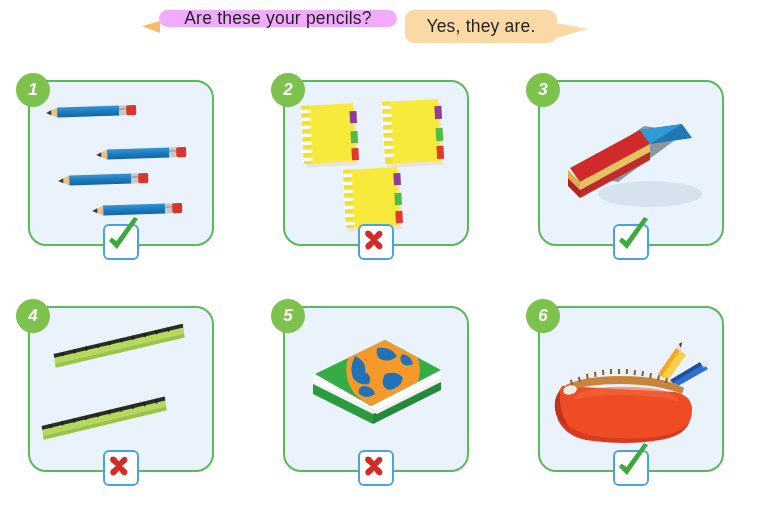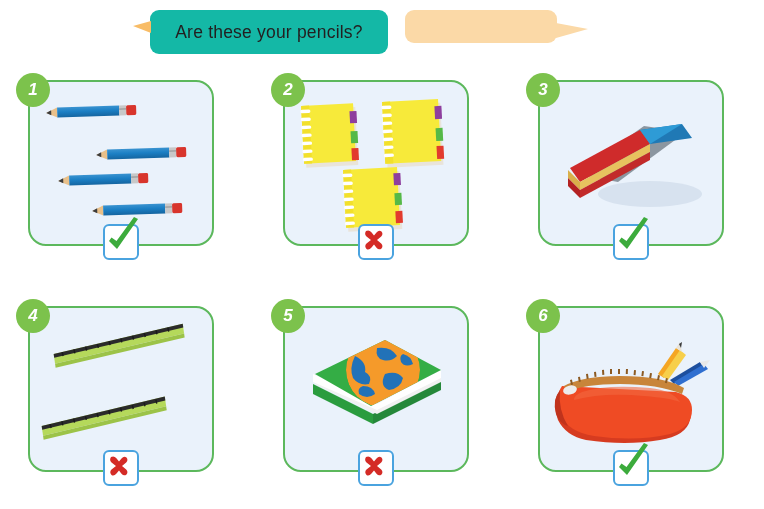--- a/index.html
+++ b/index.html
@@ -28,25 +28,25 @@
     border-radius: 9px;
     display: flex;
     align-items: center;
     justify-content: center;
     color: #231f20;
     font-size: 17.5px;
     letter-spacing: .2px;
     white-space: nowrap;
   }
   .bubble-q {
-    left: 150px;
+    left: 159px;
     top: 10px;
     width: 238px;
-    height: 44px;
-    background: #14b8a6;
+    height: 17px;
+    background: #f0abfc;
   }
   .bubble-q .tail {
     position: absolute;
     left: -17px;
     top: 11px;
     width: 0; height: 0;
     border-top: 5px solid transparent;
     border-bottom: 7px solid transparent;
     border-right: 18px solid #f8bc66;
   }
@@ -134,20 +134,21 @@
 </head>
 <body>
 
 <div class="bubble-row">
   <div class="bubble bubble-q">
     <span class="tail"></span>
     <span>Are these your pencils?</span>
   </div>
   <div class="bubble bubble-a">
     <span class="tail"></span>
+    <span>Yes, they are.</span>
   </div>
 </div>
 
 <div class="grid">
 
   <div class="row">
 
     <div class="cell c0">
       <div class="card">
         <div class="art">

